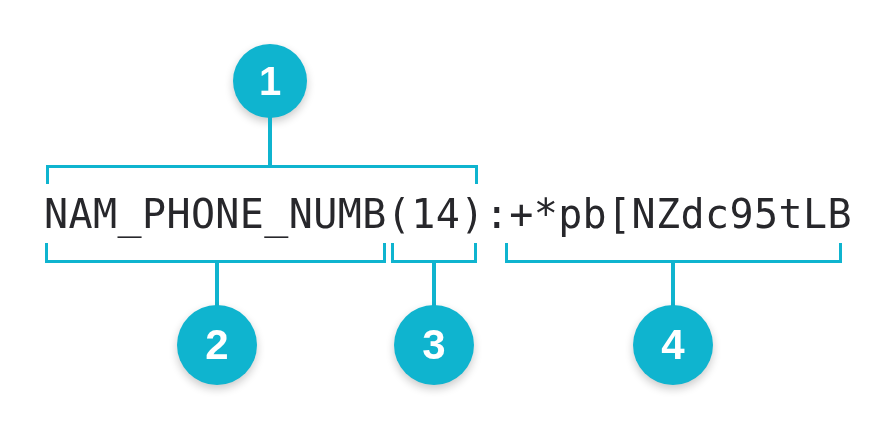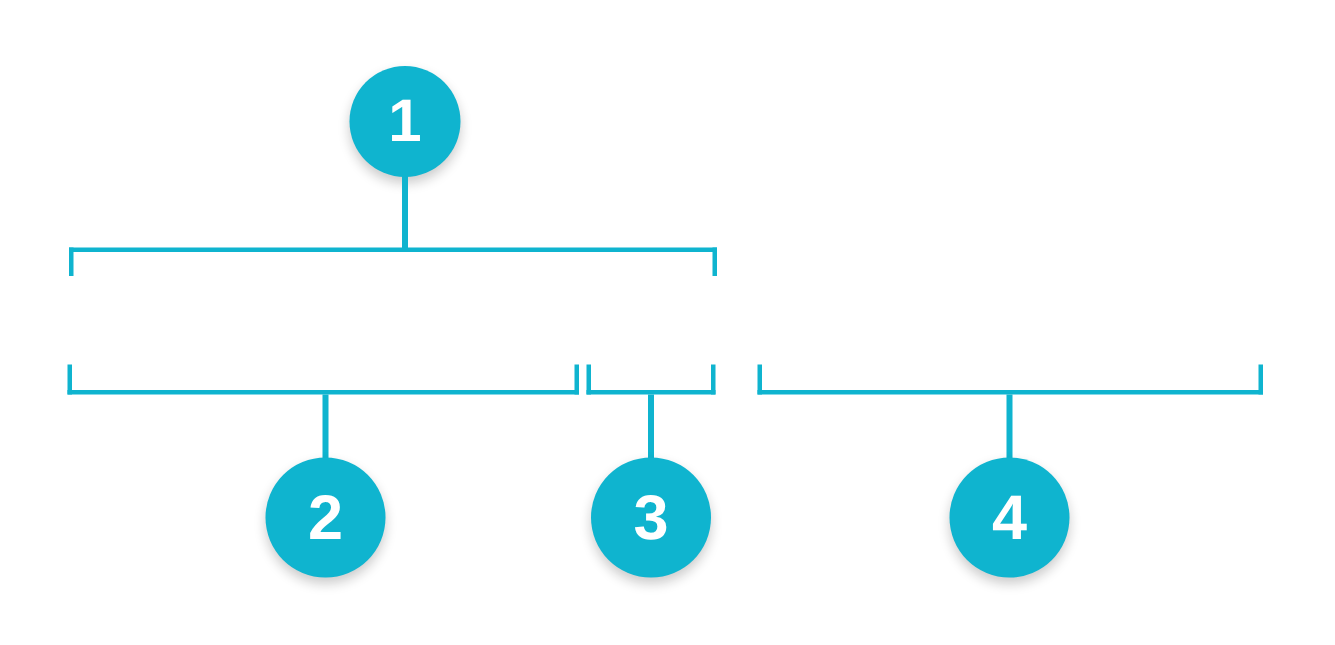--- a/index.html
+++ b/index.html
@@ -81,20 +81,21 @@
 <body>
 
 <div class="stage">
 
   <div class="badge" id="badge1">
       <span>1</span>
     </div>
   <div class="stem" id="stem1"></div>
   <div class="bracket over" id="bracket1"></div>
 
+  <div class="code-line"><span>NAM_PHONE_NUMB</span><span>(14)</span><span>:</span><span>+*pb[NZdc95tLB</span></div>
 
   <div class="bracket under" id="bracket2"></div>
   <div class="stem" id="stem2"></div>
   <div class="badge" id="badge2">
       <span>2</span>
     </div>
 
   <div class="bracket under" id="bracket3"></div>
   <div class="stem" id="stem3"></div>
   <div class="badge" id="badge3">

